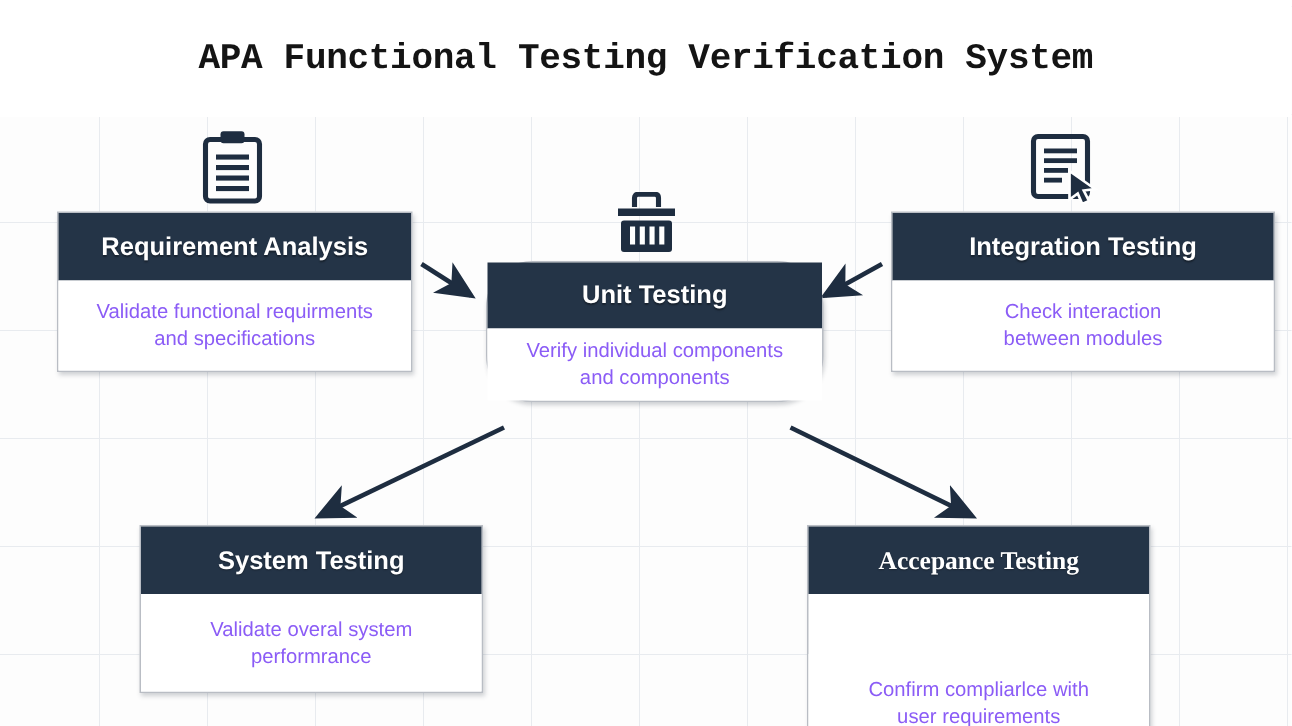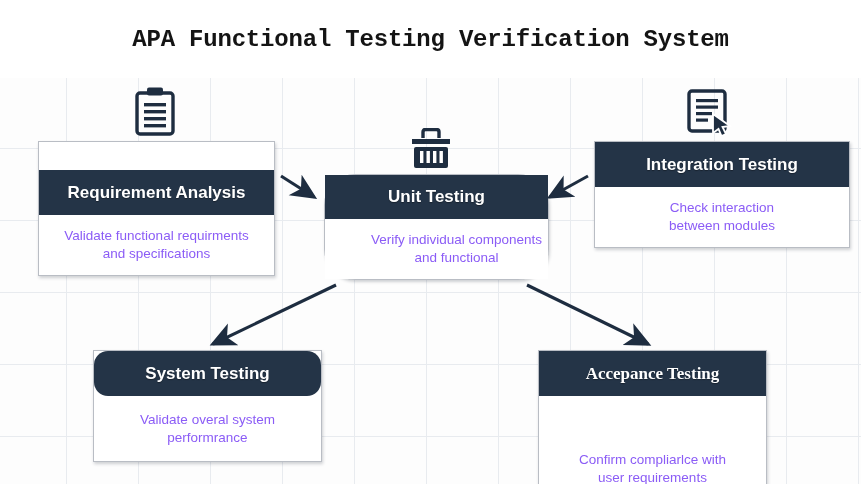--- a/index.html
+++ b/index.html
@@ -62,33 +62,33 @@
     line-height:18px;
     text-align:center;
     display:flex; align-items:center; justify-content:center;
     box-sizing:border-box;
     padding:4px 6px;
     background:#ffffff;
   }
 
   
   #node-requirement { left:38px;  top:141px; width:237px; }
-  #node-requirement .hdr  { height:45px;margin-top:28px; }
+  #node-requirement .hdr  { height:45px; }
   #node-requirement .body { height:60px; }
 
   #node-unit { left:324px; top:174px; width:225px;border-radius:31px; }
   #node-unit .hdr  { height:44px; }
-  #node-unit .body { height:60px;justify-content:flex-end; }
+  #node-unit .body { height:48px; }
 
   #node-integration { left:594px; top:141px; width:256px; }
   #node-integration .hdr  { height:45px; }
   #node-integration .body { height:60px; }
 
   #node-system { left:93px;  top:350px; width:229px; }
-  #node-system .hdr  { height:45px;border-radius:14px; }
+  #node-system .hdr  { height:45px; }
   #node-system .body { height:65px; }
 
   #node-acceptance { left:538px; top:350px; width:229px; }
   #node-acceptance .hdr  { height:45px;font-family:Liberation Serif, serif; }
   #node-acceptance .body { height:65px;margin-top:40px; }
 
   .icon { position:absolute; z-index:7; color:#1e2d40; }
   #icon-clipboard  { left:131px; top:86px;  width:48px; height:50px; }
   #icon-toolbox    { left:408px; top:128px; width:46px; height:42px; }
   #icon-doccursor  { left:684px; top:86px;  width:50px; height:50px; }
@@ -159,21 +159,21 @@
         <span>and specifications</span>
       </span>
     </div>
   </div>
 
   <div class="node" id="node-unit">
     <div class="hdr">Unit Testing</div>
     <div class="body">
       <span>
         <span>Verify individual components</span><br>
-        <span>and functional</span>
+        <span>and components</span>
       </span>
     </div>
   </div>
 
   <div class="node" id="node-integration">
     <div class="hdr">Integration Testing</div>
     <div class="body">
       <span>
         <span>Check interaction</span><br>
         <span>between modules</span>

